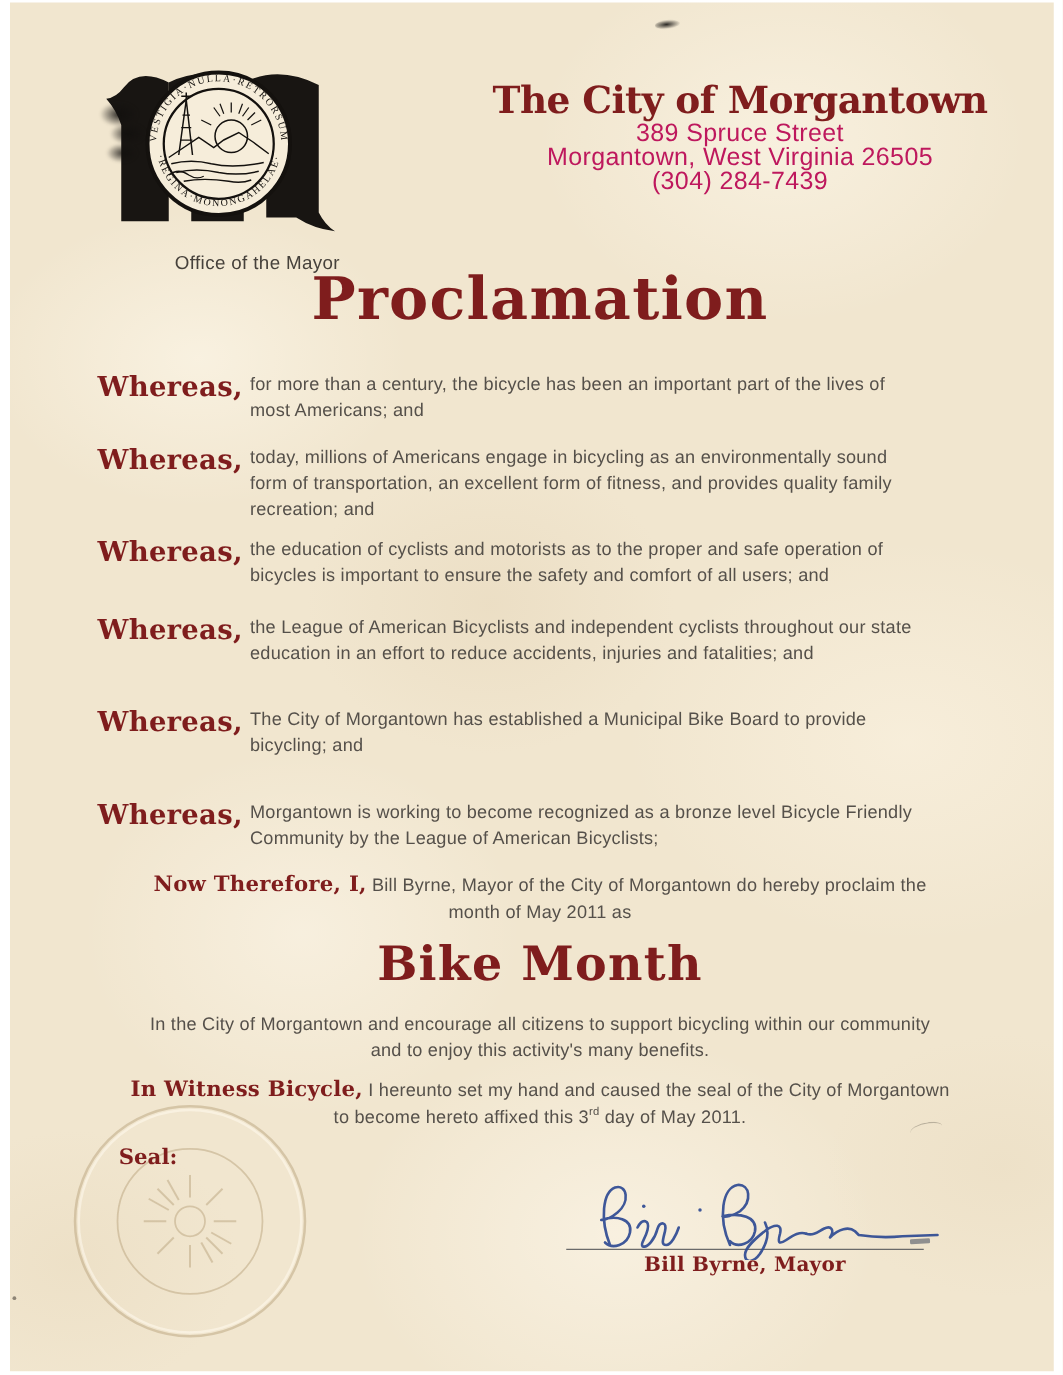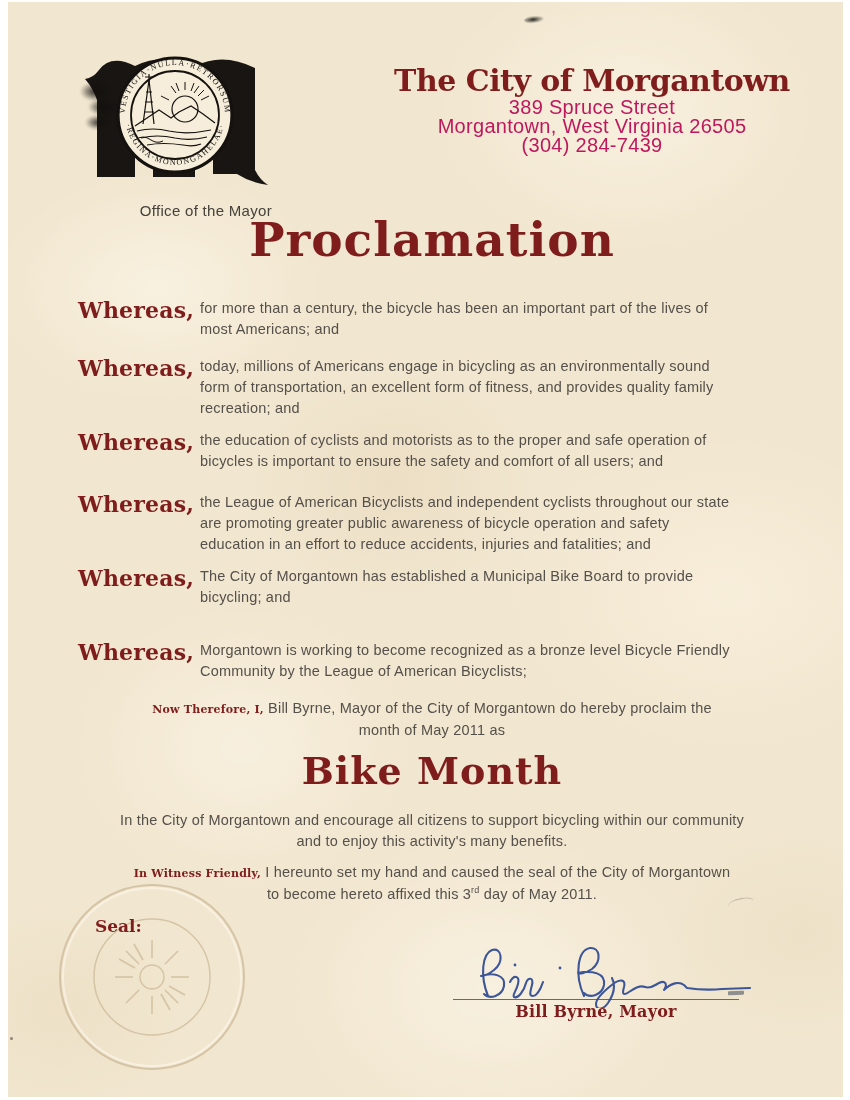--- a/index.html
+++ b/index.html
@@ -28,21 +28,21 @@
   .addr{font-size:20px;line-height:19px;color:#be185d;letter-spacing:.3px;}
   #office-label{left:92px;top:202px;width:180px;text-align:right;font-size:15px;color:#46413b;letter-spacing:.3px;}
   
   #doc-title{left:0;top:212px;width:864px;text-align:center;font-size:47px;letter-spacing:1px;}
   
   .clause-row{left:78px;width:692px;}
   .clause-label{position:absolute;left:0;top:-1px;font-size:22px;letter-spacing:.2px;}
   .clause-text{margin-left:122px;}
   
   .center-par{text-align:center;}
-  .inline-label{font-size:11px;letter-spacing:.2px;}
+  .inline-label{font-size:17px;letter-spacing:.2px;}
   #subject-title{left:0;top:748px;width:864px;text-align:center;font-size:38px;letter-spacing:1px;}
   #seal-label{left:95px;top:916px;font-size:17px;}
   
   #sig-line{left:453px;top:999px;width:286px;height:1px;background:#6a6a6a;}
   #sig-script{left:460px;top:938px;}
   #sig-printed{left:453px;top:1002px;width:286px;text-align:center;font-size:16px;letter-spacing:.2px;}
   
   #smudge-top{left:524px;top:16px;width:20px;height:7px;border-radius:50%;
     background:radial-gradient(ellipse at 45% 50%, rgba(30,28,25,.95), rgba(30,28,25,0) 75%);
     transform:rotate(-6deg);filter:blur(.4px);}
@@ -163,21 +163,20 @@
     <span class="clause-label blackletter">Whereas,</span>
     <div class="clause-text body-text">
       <span class="bl">the education of cyclists and motorists as to the proper and safe operation of</span>
       <span class="bl">bicycles is important to ensure the safety and comfort of all users; and</span>
     </div>
   </div>
   <div class="abs clause-row" style="top:492px;">
     <span class="clause-label blackletter">Whereas,</span>
     <div class="clause-text body-text">
       <span class="bl">the League of American Bicyclists and independent cyclists throughout our state</span>
-      <span class="bl">are promoting greater public awareness of bicycle operation and safety</span>
       <span class="bl">education in an effort to reduce accidents, injuries and fatalities; and</span>
     </div>
   </div>
   <div class="abs clause-row" style="top:566px;">
     <span class="clause-label blackletter">Whereas,</span>
     <div class="clause-text body-text">
       <span class="bl">The City of Morgantown has established a Municipal Bike Board to provide</span>
       <span class="bl">bicycling; and</span>
     </div>
   </div>
@@ -195,21 +194,21 @@
   </div>
 
   <div class="abs blackletter" id="subject-title">Bike Month</div>
 
   <div class="abs center-par body-text" style="left:0;top:810px;width:864px;">
     <span class="bl">In the City of Morgantown and encourage all citizens to support bicycling within our community</span>
     <span class="bl">and to enjoy this activity's many benefits.</span>
   </div>
 
   <div class="abs center-par body-text" style="left:0;top:862px;width:864px;">
-    <span class="blackletter inline-label">In Witness Friendly,</span><span> I hereunto set my hand and caused the seal of the City of Morgantown</span>
+    <span class="blackletter inline-label">In Witness Bicycle,</span><span> I hereunto set my hand and caused the seal of the City of Morgantown</span>
     <span class="bl"><span>to become hereto affixed this 3</span><sup class="ord">rd</sup><span> day of May 2011.</span></span>
   </div>
 
   <div class="abs blackletter" id="seal-label">Seal:</div>
 
   <div class="abs" id="sig-line"></div>
   <svg class="abs" id="sig-script" width="300" height="70" viewBox="0 0 300 70">
     <g stroke="#2e4a93" fill="none" stroke-width="2.1" stroke-linecap="round" stroke-linejoin="round" opacity=".92">
       <path d="M28,58 C20,38 22,16 32,12 C42,9 44,24 34,32 C28,37 23,38 21,38 C33,34 46,37 44,48 C42,58 30,62 24,56"></path>
       <path d="M50,44 C54,36 60,38 58,46 C56,54 52,57 54,59 C58,61 64,53 66,45 C68,39 74,39 72,47 C70,55 69,58 73,58 C77,58 81,50 83,44"></path>

